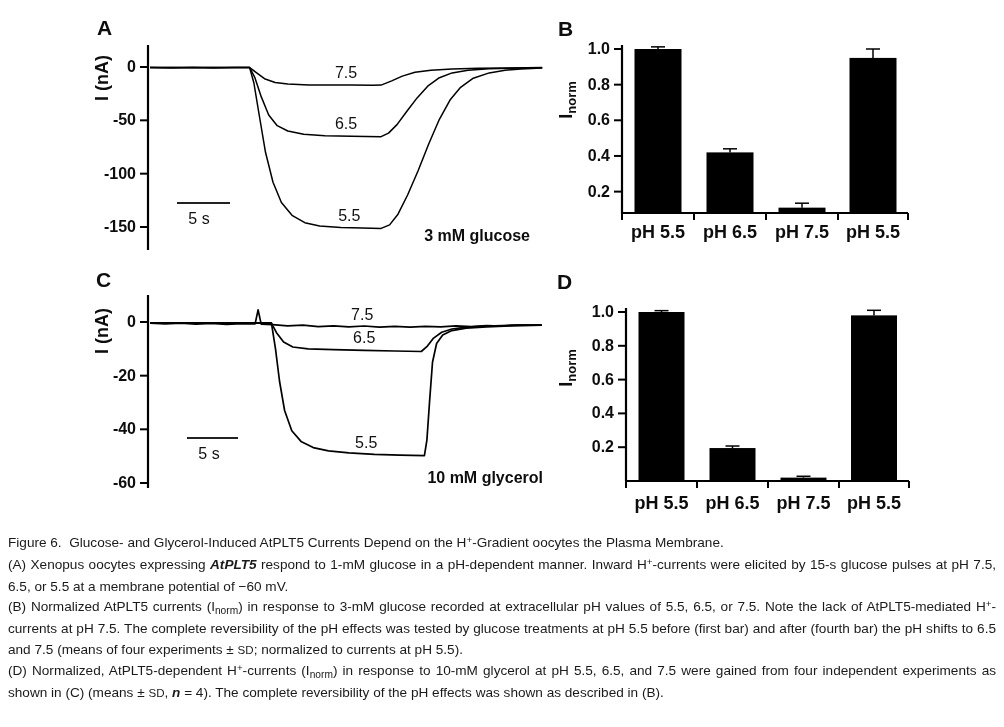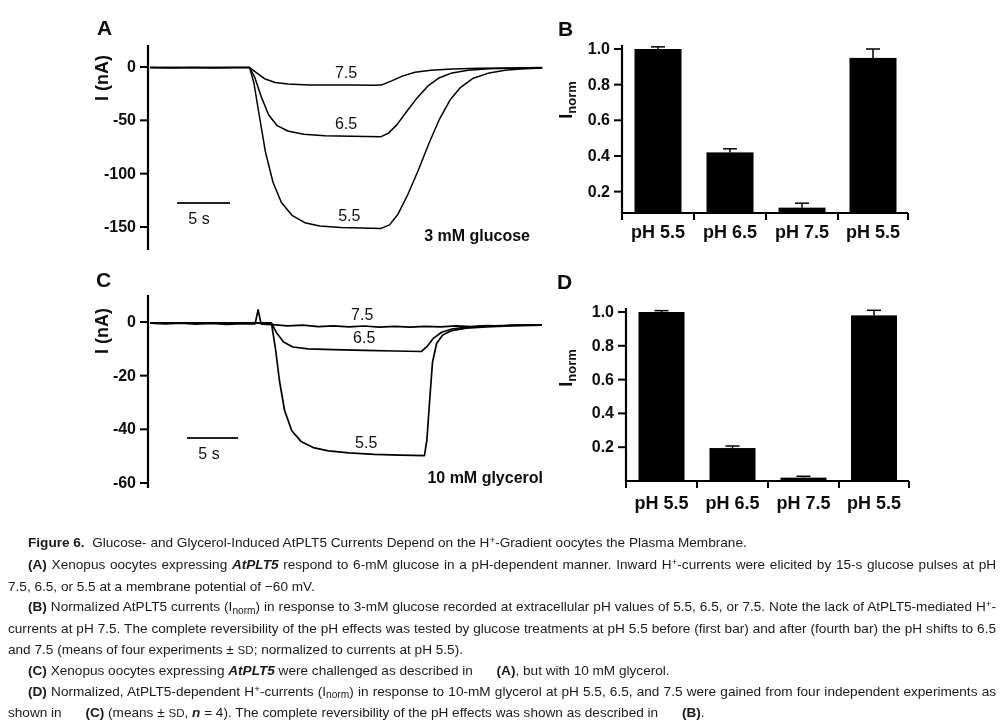--- a/index.html
+++ b/index.html
@@ -12,21 +12,21 @@
   .axlab{font-family:"Liberation Sans",sans-serif;font-weight:bold;font-size:18px;fill:#0d0d0d;}
   .axlab .subts{font-size:13px;}
   .trlab{font-family:"Liberation Sans",sans-serif;font-size:16px;fill:#111;}
   .ann{font-family:"Liberation Sans",sans-serif;font-weight:bold;font-size:16px;fill:#0d0d0d;}
   .catl{font-family:"Liberation Sans",sans-serif;font-weight:bold;font-size:18px;fill:#0d0d0d;}
   
   #caption{position:absolute;left:8px;right:8px;top:533px;font-size:13.6px;line-height:20.8px;color:#1a1a1a;}
   #caption p{margin:0;}
   p.cap-title{margin:0 0 9px 0;}
   p.cap-body{text-align:justify;}
-  .b{font-weight:bold;margin-left:20px;}
+  .b{font-weight:normal;}
   .i{font-style:italic;font-weight:bold;}
   .sup{font-size:.72em;position:relative;top:-.4em;}
   .sub{font-size:.75em;position:relative;top:.28em;}
   .sc{font-size:.85em;}
 </style>
 </head>
 <body>
 
 <div id="page">
 
@@ -147,19 +147,18 @@
         <text x="803.5" y="509" text-anchor="middle" class="catl">pH 7.5</text>
         <rect x="851" y="315.38" width="46" height="165.62" fill="#000000"></rect>
         <line x1="874" y1="315.38" x2="874" y2="310.31" stroke="#000" stroke-width="1.5"></line>
         <line x1="867" y1="310.31" x2="881" y2="310.31" stroke="#000" stroke-width="1.5"></line>
         <text x="874" y="509" text-anchor="middle" class="catl">pH 5.5</text>
       </g>
   </svg>
 
   <div id="caption">
     <p class="cap-title"><span class="b">Figure 6.</span><span>&nbsp; Glucose- and Glycerol-Induced AtPLT5 Currents Depend on the H</span><span class="sup">+</span><span>-Gradient oocytes the Plasma Membrane.</span></p>
-    <p class="cap-body"><span class="b">(A)</span><span> Xenopus oocytes expressing </span><span class="i">AtPLT5</span><span> respond to 6-mM glucose in a pH-dependent manner. Inward H</span><span class="sup">+</span><span>-currents were elicited by 15-s glucose pulses at pH 7.5, 6.5, or 5.5 at a membrane potential of −60 mV.</span></p>
+    <p class="cap-body"><span class="b">(A)</span><span> Xenopus oocytes expressing </span><span class="i">AtPLT5</span><span> respond to 1-mM glucose in a pH-dependent manner. Inward H</span><span class="sup">+</span><span>-currents were elicited by 15-s glucose pulses at pH 7.5, 6.5, or 5.5 at a membrane potential of −60 mV.</span></p>
     <p class="cap-body"><span class="b">(B)</span><span> Normalized AtPLT5 currents (I</span><span class="sub">norm</span><span>) in response to 3-mM glucose recorded at extracellular pH values of 5.5, 6.5, or 7.5. Note the lack of AtPLT5-mediated H</span><span class="sup">+</span><span>-currents at pH 7.5. The complete reversibility of the pH effects was tested by glucose treatments at pH 5.5 before (first bar) and after (fourth bar) the pH shifts to 6.5 and 7.5 (means of four experiments ± </span><span class="sc">SD</span><span>; normalized to currents at pH 5.5).</span></p>
-    <p class="cap-body"><span class="b">(C)</span><span> Xenopus oocytes expressing </span><span class="i">AtPLT5</span><span> were challenged as described in </span><span class="b">(A)</span><span>, but with 10 mM glycerol.</span></p>
     <p class="cap-body"><span class="b">(D)</span><span> Normalized, AtPLT5-dependent H</span><span class="sup">+</span><span>-currents (I</span><span class="sub">norm</span><span>) in response to 10-mM glycerol at pH 5.5, 6.5, and 7.5 were gained from four independent experiments as shown in </span><span class="b">(C)</span><span> (means ± </span><span class="sc">SD</span><span>, </span><span class="i">n</span><span> = 4). The complete reversibility of the pH effects was shown as described in </span><span class="b">(B)</span><span>.</span></p>
   </div>
 
 </div>
 
 </body></html>

